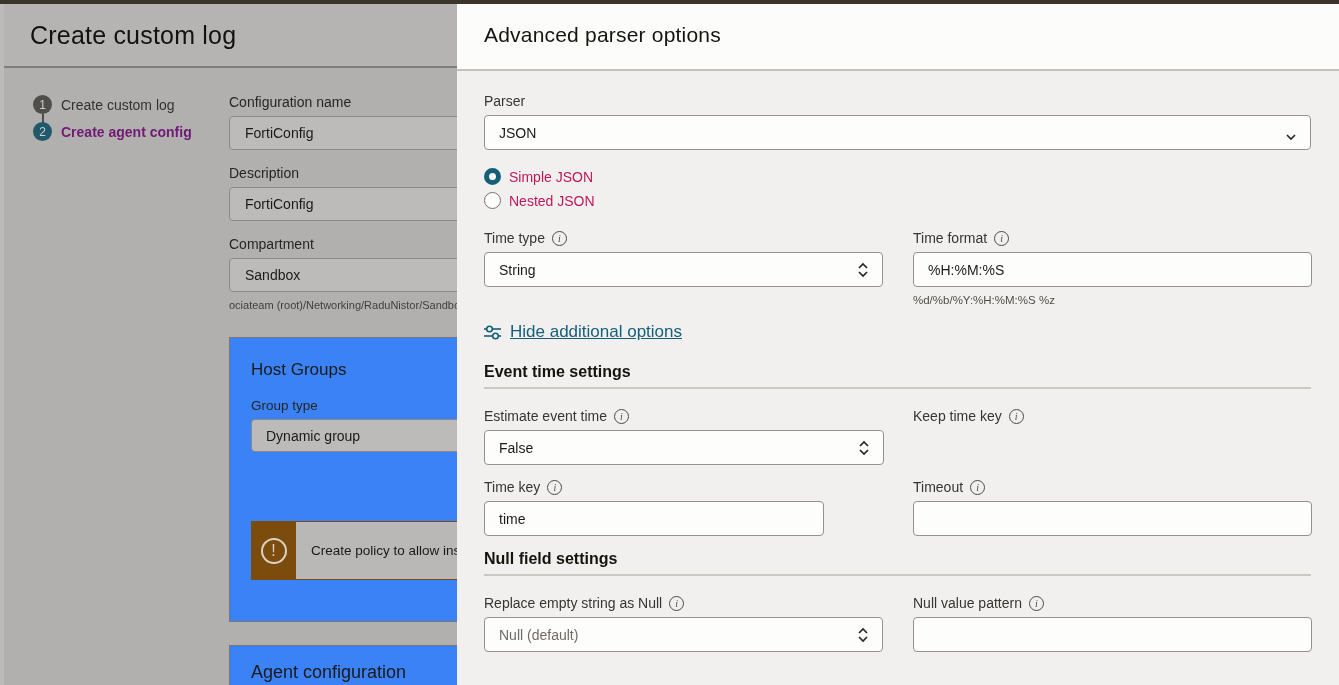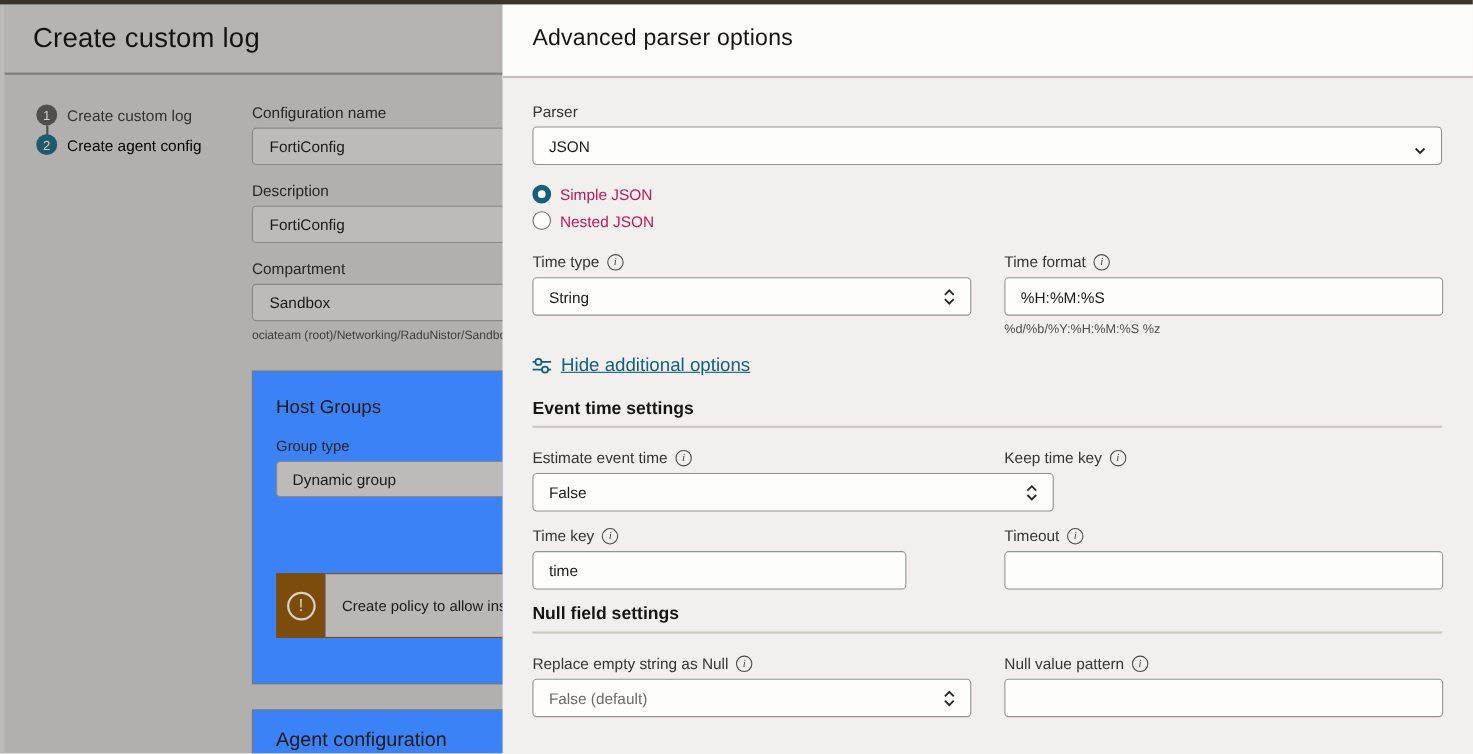--- a/index.html
+++ b/index.html
@@ -13,21 +13,21 @@
   
   .left { position:absolute; left:0; top:4px; width:457px; height:681px; background:#b1b0ae; overflow:hidden; border-left:4px solid #bcbbb9; }
   .left-header { position:absolute; left:0; top:0; width:457px; height:64px; background:#b5b4b2; border-bottom:2px solid #7f7e7c; }
   .left-title { position:absolute; left:26px; top:17px; font-size:25px; font-weight:400; color:#131210; letter-spacing:.2px; }
 
   .step { position:absolute; left:29px; display:flex; align-items:center; }
   .step-circle { width:19px; height:19px; border-radius:50%; color:#cfcecd; font-size:12px; display:flex; align-items:center; justify-content:center; flex:0 0 19px; }
   .step1 .step-circle { background:#504e4b; }
   .step2 .step-circle { background:#20596c; }
   .step-label { margin-left:9px; font-size:14px; color:#34322f; white-space:nowrap; }
-  .step2 .step-label { font-weight:400; color:#000000; }
+  .step2 .step-label { font-weight:700; color:#701a75; }
   .step-connector { position:absolute; left:38px; top:110px; width:2px; height:9px; background:#514f4c; }
 
   .l-label { position:absolute; left:225px; font-size:14px; color:#27262 4; color:#272624; white-space:nowrap; }
   .l-field { position:absolute; left:225px; width:350px; height:34px; background:#bcbbb9; border:1px solid #8a8987; border-radius:4px; font-size:14px; color:#1b1a18; display:flex; align-items:center; padding:0 15px; white-space:nowrap; }
   .l-helper { position:absolute; left:225px; font-size:11px; color:#403f3d; white-space:nowrap; }
 
   .l-card { position:absolute; left:225px; width:350px; background:#3b82f6; border:1px solid #787775; }
   .card-hostgroups { top:333px; height:285px; }
   .card-agent { top:641px; height:60px; }
   .card-title { position:absolute; left:21px; font-size:17px; color:#1b1a18; white-space:nowrap; }
@@ -169,21 +169,21 @@
       <a href="#">Hide additional options</a>
     </div>
 
     <div class="section-h" style="top:363px;">Event time settings</div>
     <div class="section-divider" style="top:387px;"></div>
 
     <div class="p-label" style="left:27px; top:408px;text-align:center;">
       <span>Estimate event time</span>
       <span class="info-icon">i</span>
     </div>
-    <div class="p-select" style="left:27px; top:430px; width:474px;">
+    <div class="p-select" style="left:27px; top:430px; width:400px;">
       <span class="sel-text">False</span>
       <svg class="chevrons" viewBox="0 0 14 16">
           <path d="M3 6 L7 2 L11 6" fill="none" stroke="#292723" stroke-width="1.7"></path>
           <path d="M3 10 L7 14 L11 10" fill="none" stroke="#292723" stroke-width="1.7"></path>
         </svg>
     </div>
 
     <div class="p-label" style="left:456px; top:408px;">
       <span>Keep time key</span>
       <span class="info-icon">i</span>
@@ -202,21 +202,21 @@
     <input class="p-input" style="left: 456px; top: 501px; width: 399px;" value="">
 
     <div class="section-h" style="top:550px;">Null field settings</div>
     <div class="section-divider" style="top:574px;"></div>
 
     <div class="p-label" style="left:27px; top:595px;">
       <span>Replace empty string as Null</span>
       <span class="info-icon">i</span>
     </div>
     <div class="p-select disabled-look" style="left:27px; top:617px; width:399px;">
-      <span class="sel-text">False (default)</span>
+      <span class="sel-text">Null (default)</span>
       <svg class="chevrons" viewBox="0 0 14 16">
           <path d="M3 6 L7 2 L11 6" fill="none" stroke="#292723" stroke-width="1.7"></path>
           <path d="M3 10 L7 14 L11 10" fill="none" stroke="#292723" stroke-width="1.7"></path>
         </svg>
     </div>
 
     <div class="p-label" style="left:456px; top:595px;">
       <span>Null value pattern</span>
       <span class="info-icon">i</span>
     </div>

